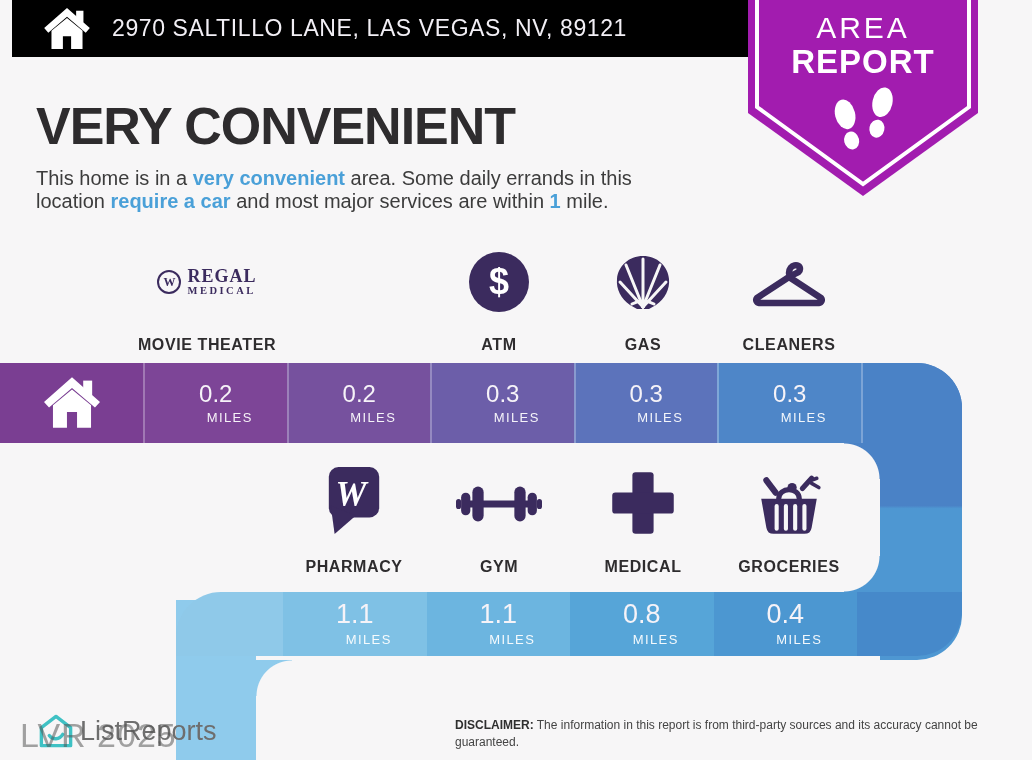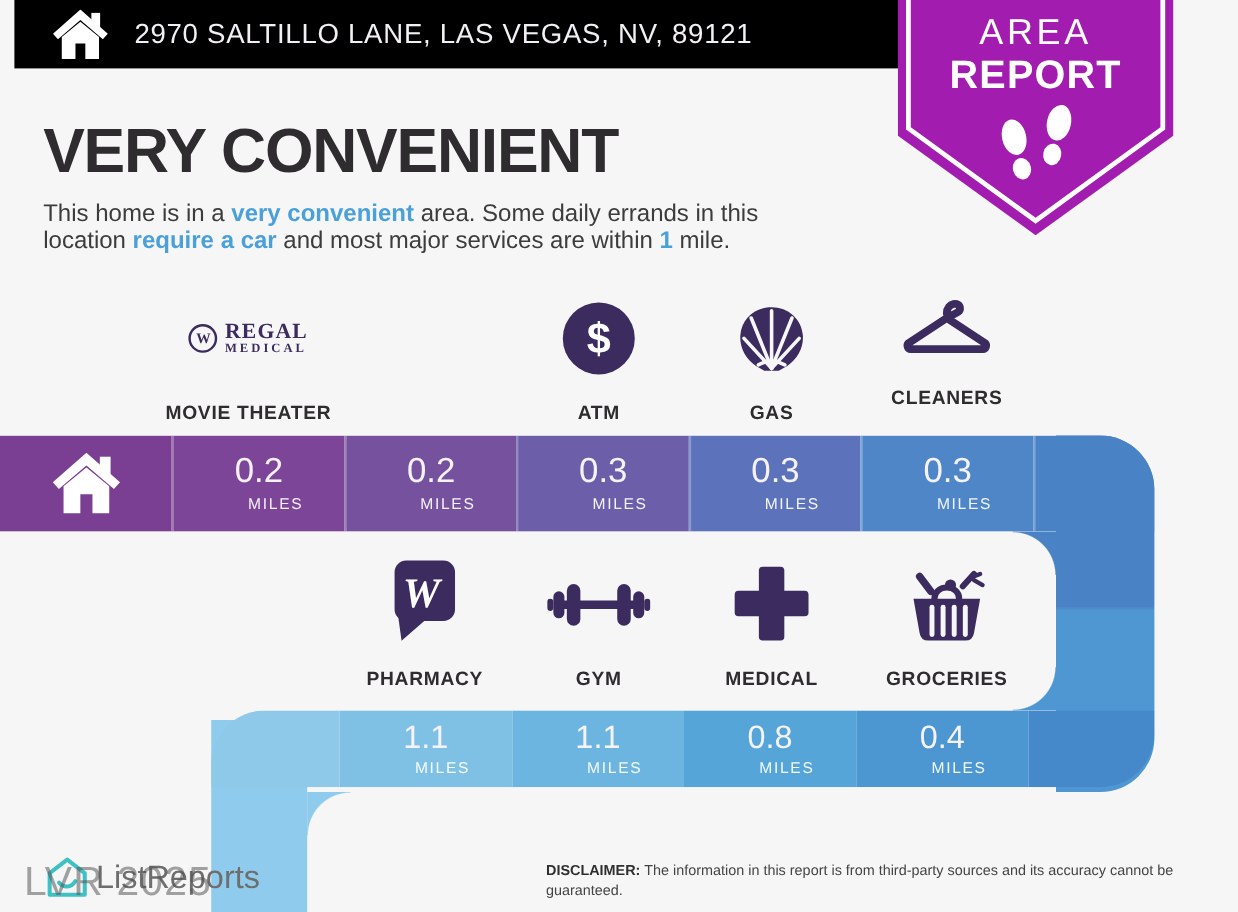--- a/index.html
+++ b/index.html
@@ -48,21 +48,21 @@
           border-radius:0 45px 45px 0;
           background:linear-gradient(180deg,#4A82C6 0%,#4A82C6 48%,#4E97D2 49%,#4E97D2 100%); }
   .bar1 { position:absolute; left:0; top:363px; width:962px; height:80px;
           border-radius:0 45px 0 0; overflow:hidden; display:flex; }
   .bar1 .seg { height:100%; display:flex; flex-direction:column; align-items:center; justify-content:center; }
   .bar1 .seg + .seg { border-left:2px solid rgba(255,255,255,.28); }
   .bar2 { position:absolute; left:176px; top:592px; width:786px; height:64px;
           border-radius:45px 0 45px 0; overflow:hidden; display:flex; }
   .bar2 .seg { height:100%; display:flex; flex-direction:column; align-items:center; justify-content:center; }
   .desc { position:absolute; left:176px; top:600px; width:80px; height:160px; background:#8FCBEC; }
-  .num { font-size:29px; line-height:1; color:#F6F3F8; }
+  .num { font-size:24px; line-height:1; color:#F6F3F8; }
   .unit { margin-top:4px; font-size:13px; letter-spacing:1.4px; color:rgba(255,255,255,.93);padding-left:28px; }
   .bar2 .num { font-size:27px; }
   
   .f1 { position:absolute; left:844px; top:443px; width:36px; height:36px;
         background:radial-gradient(circle at left bottom, #F7F6F7 35px, #4A82C6 36px); }
   .f2 { position:absolute; left:844px; top:556px; width:36px; height:36px;
         background:radial-gradient(circle at left top, #F7F6F7 35px, #4E97D2 36px); }
   .f3 { position:absolute; left:256px; top:660px; width:36px; height:36px;
         background:radial-gradient(circle at right bottom, #F7F6F7 35px, #8FCBEC 36px); }
 
@@ -146,21 +146,21 @@
             <path d="M32 55 L32 7"></path>
           <path d="M32 55 L49 13"></path>
             <path d="M32 55 L55 30"></path>
           <path d="M21 52 Q32 46 43 52"></path>
         </g>
       </svg>
     </div>
     <div class="lbl">GAS</div>
   </div>
 
-  <div class="cell" style="left:709px; top:236px;">
+  <div class="cell" style="left:709px; top:248px;">
     <div class="icon-box">
       <svg width="78" height="50" viewBox="0 0 78 50" fill="none" stroke="#3B2B5E" stroke-width="6.5" stroke-linecap="round" stroke-linejoin="round">
         <path d="M39 16 C39 7 50 6 50 12 C50 16 45 16 39 20"></path>
         <path d="M39 20 L71 41 a3 3 0 0 1 -2 5 H9 a3 3 0 0 1 -2 -5 Z"></path>
       </svg>
     </div>
     <div class="lbl">CLEANERS</div>
   </div>
 
   <div class="rcol"></div>

